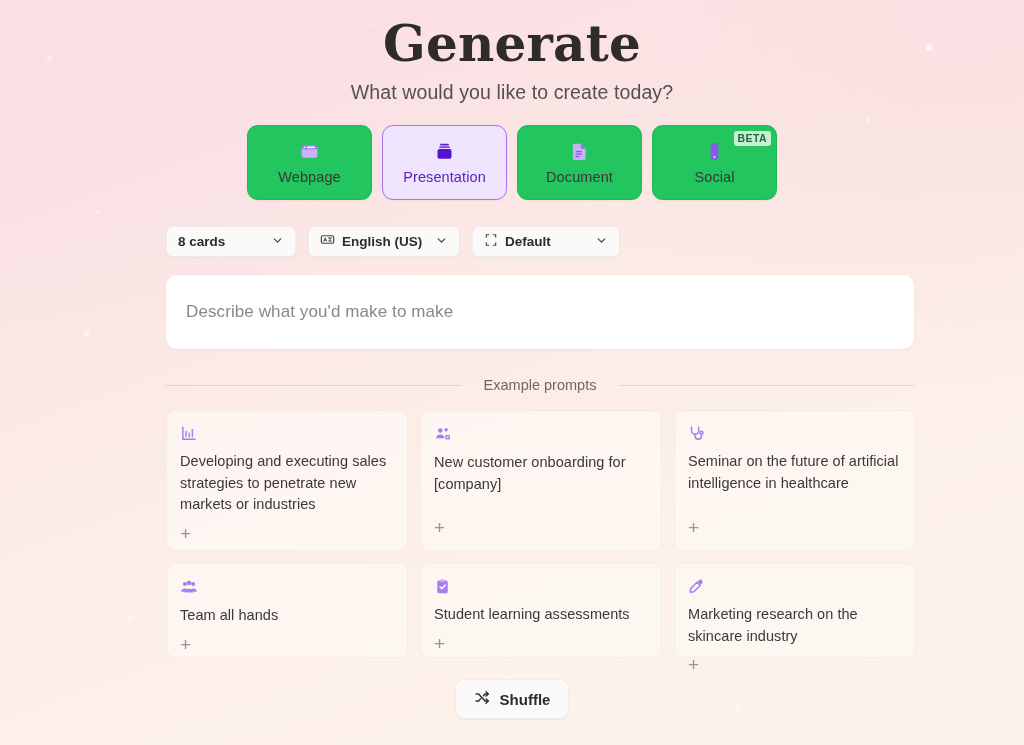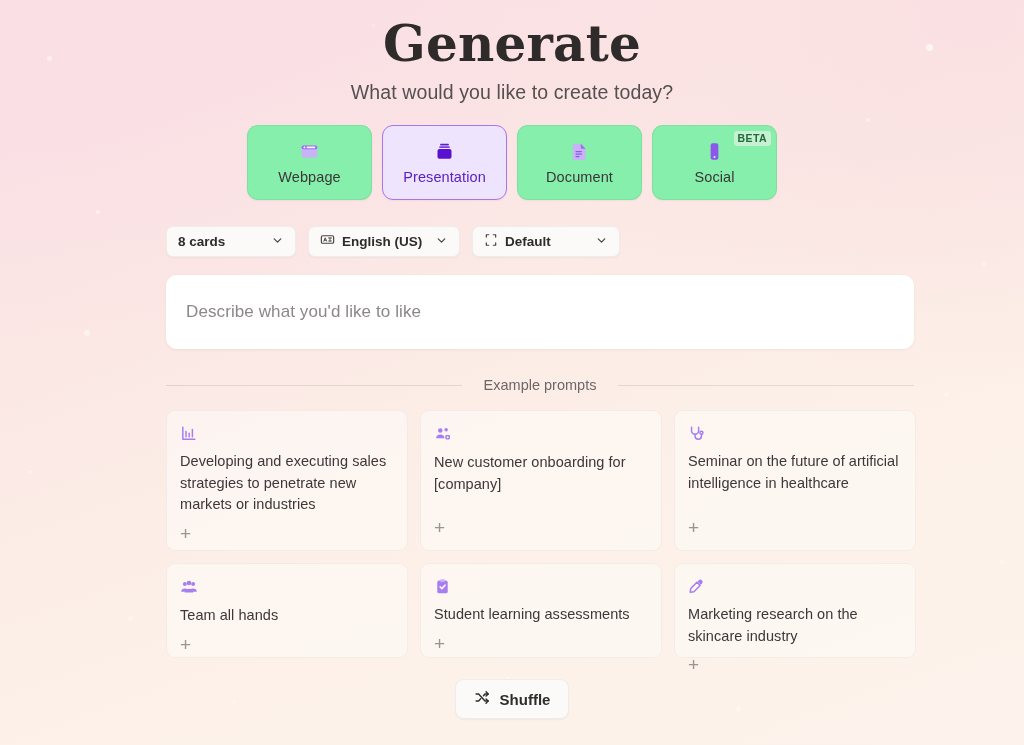--- a/index.html
+++ b/index.html
@@ -60,21 +60,21 @@
     display: flex;
     justify-content: center;
     gap: 10px;
     margin-top: 21px;
   }
   .tab {
     position: relative;
     width: 125px;
     height: 75px;
     border-radius: 11px;
-    background: #86efac;
+    background: #22c55e;
     border: 1px solid rgba(0,0,0,0.055);
     box-shadow: 0 1px 2px rgba(70,40,40,0.05);
     display: flex;
     flex-direction: column;
     align-items: center;
     justify-content: center;
     gap: 7px;
     cursor: pointer;
   }
   .tab.selected {
@@ -346,21 +346,21 @@
       </span>
       <span class="chev">
         <svg width="13" height="13" viewBox="0 0 24 24" fill="none" stroke="#4a4446" stroke-width="2.3" stroke-linecap="round" stroke-linejoin="round">
             <polyline points="6 9 12 15 18 9"></polyline>
           </svg>
       </span>
     </div>
   </div>
 
   <div class="prompt-box">
-    <span class="placeholder">Describe what you'd like to like</span>
+    <span class="placeholder">Describe what you'd make to make</span>
   </div>
 
   <div class="divider">
     <span class="line"></span>
     <span class="dv-label">Example prompts</span>
     <span class="line"></span>
   </div>
 
   <div class="cards">
 

